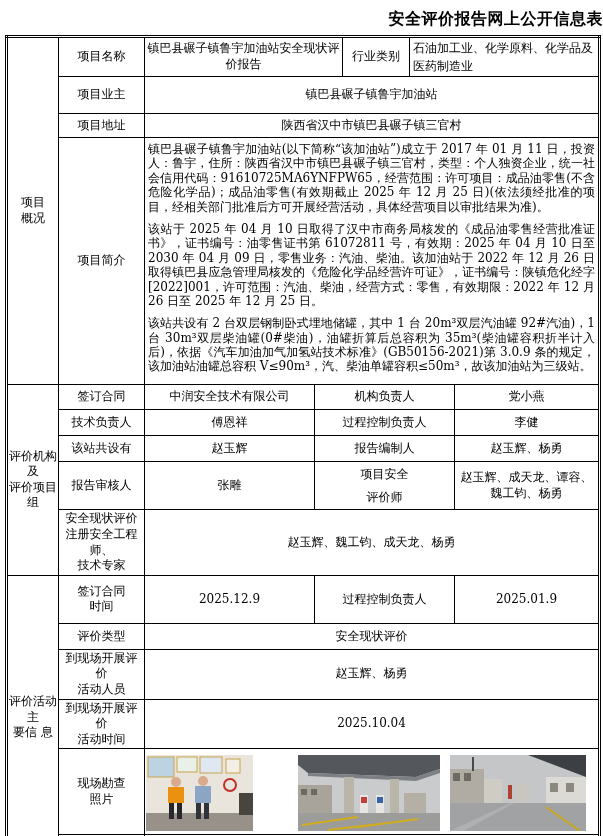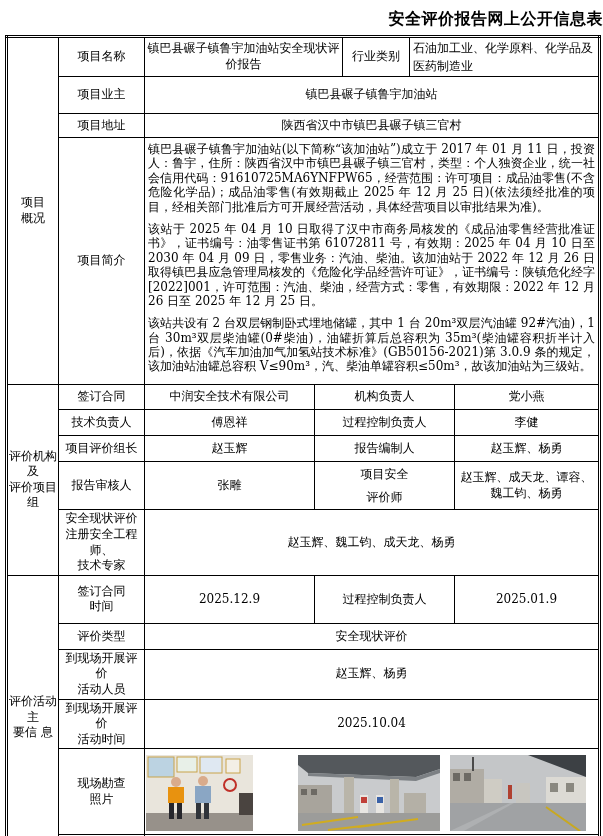--- a/index.html
+++ b/index.html
@@ -73,21 +73,21 @@
       <td colspan="3">机构负责人</td>
       <td>党小燕</td>
     </tr>
     <tr style="height:26px">
       <td>技术负责人</td>
       <td>傅恩祥</td>
       <td colspan="3">过程控制负责人</td>
       <td>李健</td>
     </tr>
     <tr style="height:26px">
-      <td>项目评价组长</td>
+      <td>该站共设有</td>
       <td>赵玉辉</td>
       <td colspan="3">报告编制人</td>
       <td>赵玉辉、杨勇</td>
     </tr>
     <tr style="height:44px">
       <td>报告审核人</td>
       <td>张雕</td>
       <td colspan="3" class="pre evaluator2">项目安全
 评价师</td>
       <td>赵玉辉、成天龙、谭容、魏工钧、杨勇</td>

